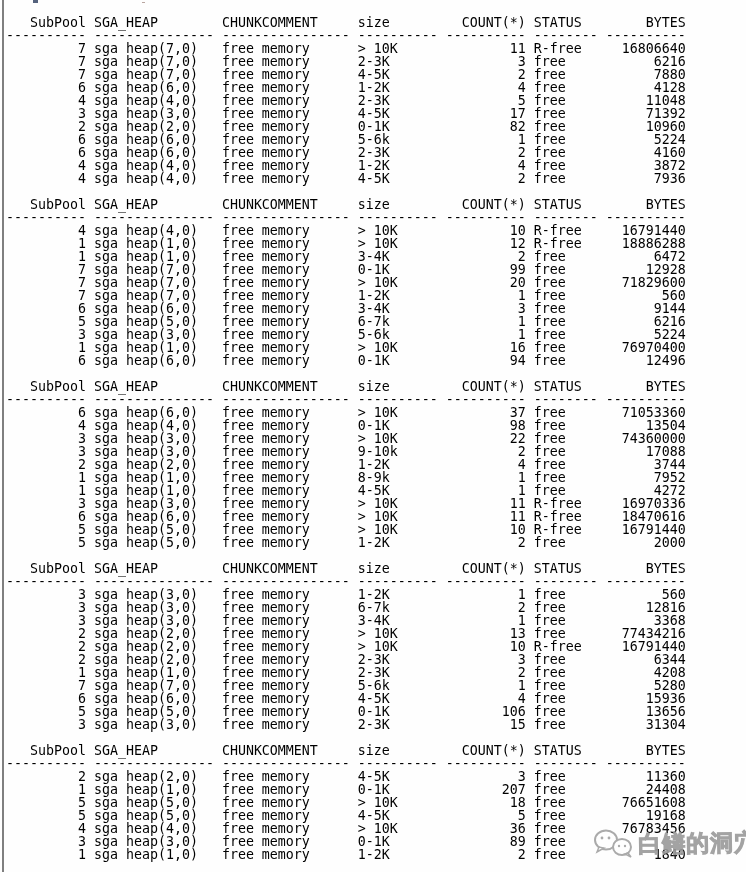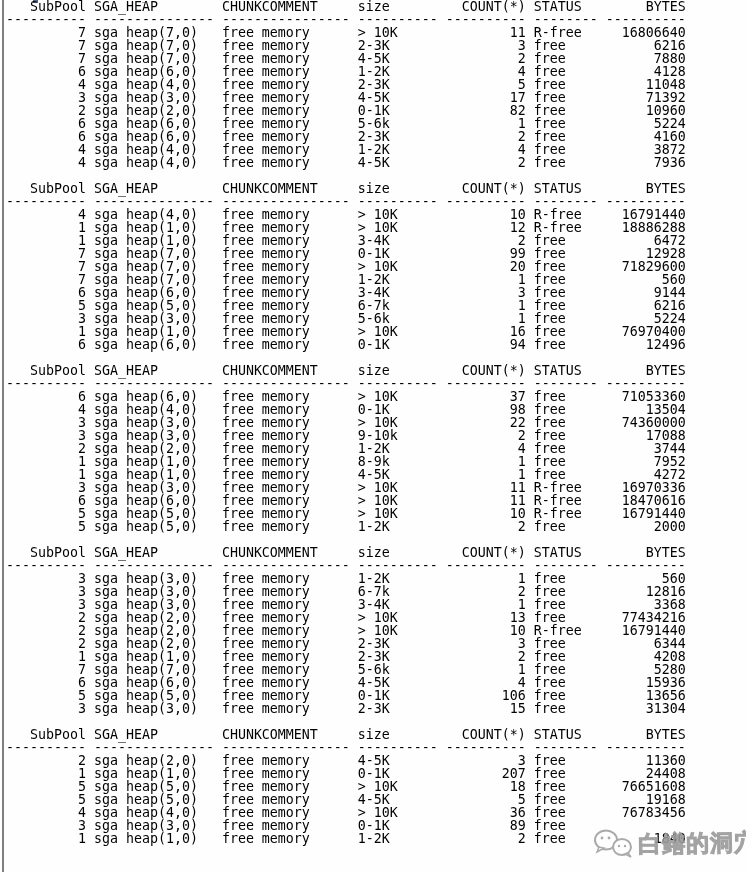--- a/index.html
+++ b/index.html
@@ -15,21 +15,21 @@
   .left-border{
     position:absolute;left:2px;top:0;width:2px;height:872px;
     background:#7f7f7f;
   }
   .clipped-artifact{
     position:absolute;top:0;left:33px;width:5px;height:3px;
     background:#55627d;
     box-shadow:108px 1px 0 -1px #b9a6a0;
   }
   .output{
-    position:absolute;left:6px;top:0;margin:0;
+    position:absolute;left:6px;top:16px;margin:0;
     white-space:pre;
   }
   .line{height:13px;line-height:13px;white-space:pre;}
   .watermark{
     position:absolute;left:592px;top:824px;width:154px;height:38px;
     display:flex;align-items:center;
     opacity:.9;
     pointer-events:none;
   }
   .wm-logo{flex:0 0 auto;margin-right:2px;}

